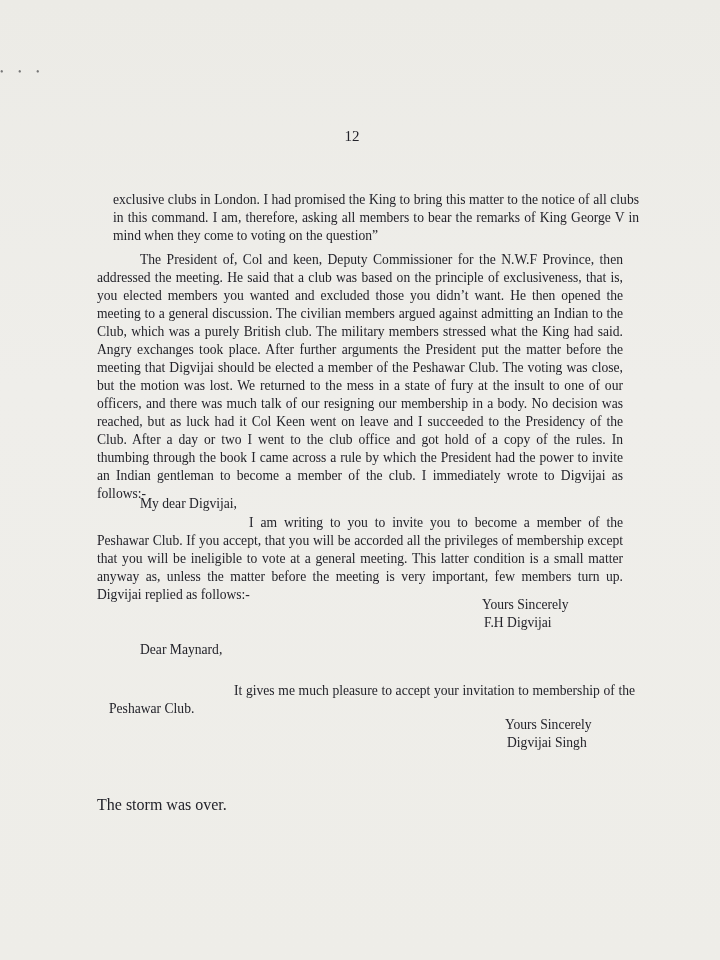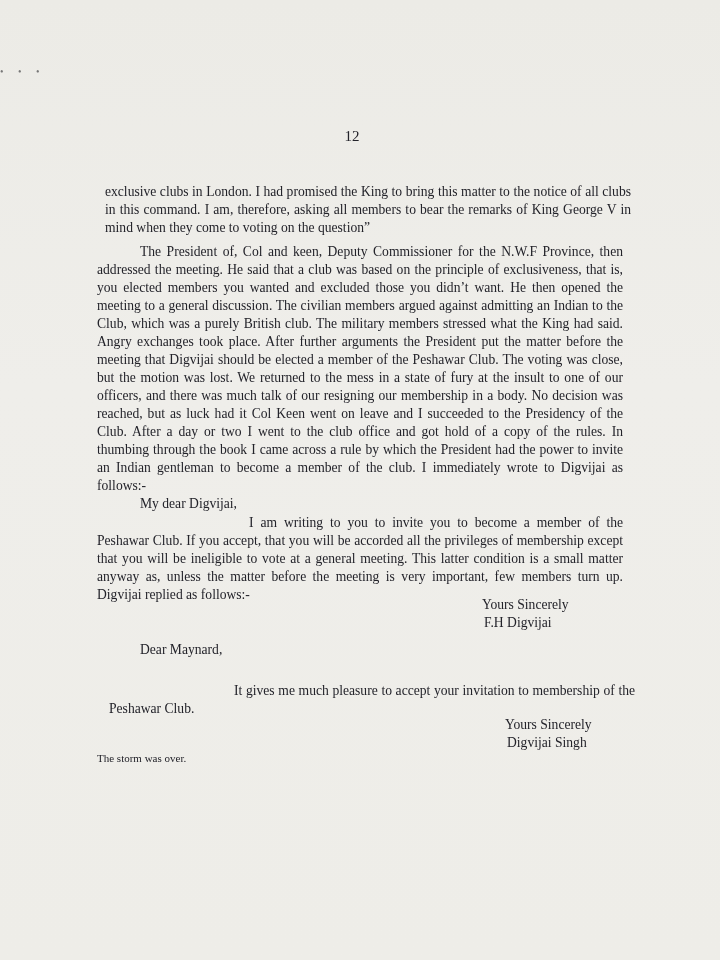--- a/index.html
+++ b/index.html
@@ -38,21 +38,21 @@
   }
   .text-block {
     position: absolute;
     left: 97px;
     width: 526px;
     font-size: 13.6px;
     line-height: 18px;
     text-align: justify;
   }
   .para1 { top: 175px; }
-  .para2 { top: 243px; text-indent: 43px; }
+  .para2 { top: 251px; text-indent: 43px; }
   .salutation1 { position: absolute; left: 140px; top: 496px; font-size: 13.6px; font-family: Liberation Serif, serif; }
   .letter1 { top: 514px; text-indent: 152px; }
   .sig1 {
     position: absolute;
     left: 482px;
     top: 596px;
     font-size: 13.6px;
     line-height: 18px;
     text-align: left;
   }
@@ -63,33 +63,33 @@
     position: absolute;
     left: 505px;
     top: 716px;
     font-size: 13.6px;
     line-height: 18px;
   }
   .sig2 .name { padding-left: 2px; }
   .closing {
     position: absolute;
     left: 97px;
-    top: 752px;
-    font-size: 11px;
+    top: 796px;
+    font-size: 16px;
   }
 </style>
 </head>
 <body>
 
 <div class="page">
   <div class="dots">• • •</div>
 
   <div class="page-number">12</div>
 
-  <p class="text-block para1" style="margin:8px">exclusive clubs in London. I had promised the King to bring this matter to the notice of all clubs in this command. I am, therefore, asking all members to bear the remarks of King George V in mind when they come to voting on the question”</p>
+  <p class="text-block para1" style="margin:16px">exclusive clubs in London. I had promised the King to bring this matter to the notice of all clubs in this command. I am, therefore, asking all members to bear the remarks of King George V in mind when they come to voting on the question”</p>
 
   <p class="text-block para2" style="margin:0">The President of, Col and keen, Deputy Commissioner for the N.W.F Province, then addressed the meeting. He said that a club was based on the principle of exclusiveness, that is, you elected members you wanted and excluded those you didn’t want. He then opened the meeting to a general discussion. The civilian members argued against admitting an Indian to the Club, which was a purely British club. The military members stressed what the King had said. Angry exchanges took place. After further arguments the President put the matter before the meeting that Digvijai should be elected a member of the Peshawar Club. The voting was close, but the motion was lost. We returned to the mess in a state of fury at the insult to one of our officers, and there was much talk of our resigning our membership in a body. No decision was reached, but as luck had it Col Keen went on leave and I succeeded to the Presidency of the Club. After a day or two I went to the club office and got hold of a copy of the rules. In thumbing through the book I came across a rule by which the President had the power to invite an Indian gentleman to become a member of the club. I immediately wrote to Digvijai as follows:-</p>
 
   <div class="salutation1">My dear Digvijai,</div>
   <p class="text-block letter1" style="margin:0">I am writing to you to invite you to become a member of the Peshawar Club. If you accept, that you will be accorded all the privileges of membership except that you will be ineligible to vote at a general meeting. This latter condition is a small matter anyway as, unless the matter before the meeting is very important, few members turn up. Digvijai replied as follows:-</p>
   <div class="sig1">
     <div>Yours Sincerely</div>
     <div class="name">F.H Digvijai</div>
   </div>
 

